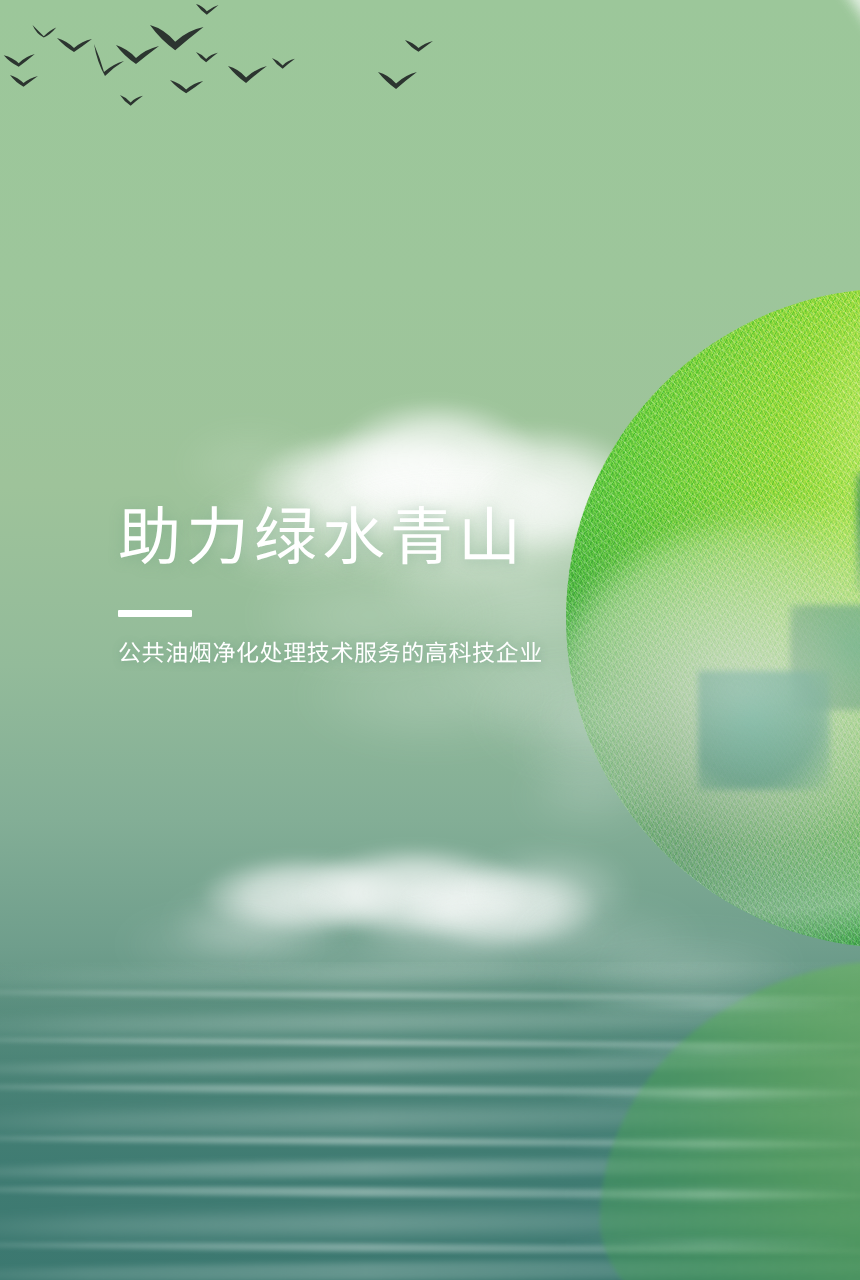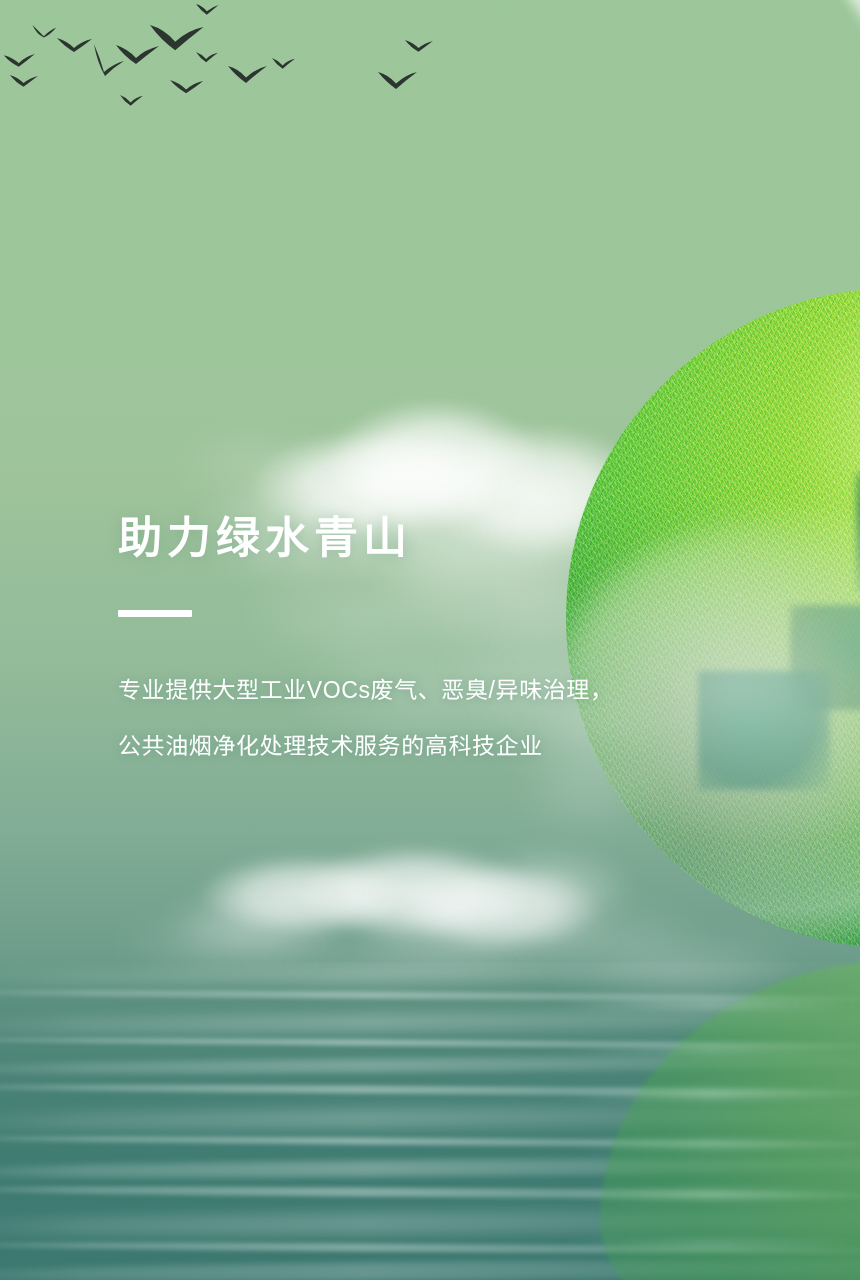--- a/index.html
+++ b/index.html
@@ -205,22 +205,22 @@
   .birds svg { display:block; width:100%; height:100%; overflow:visible; }
 
   
   .content {
     position:absolute;
     left:118px; top:494px;
     width:640px;
   }
   .headline {
     color:#ffffff;
-    font-size:44px;
-    font-weight:bold;
+    font-size:63px;
+    font-weight:normal;
     line-height:87px;
     letter-spacing:5px;
     white-space:nowrap;
     text-shadow:0 2px 14px rgba(96,150,120,0.38);
   }
   .divider {
     width:74px; height:7px;
     background:#ffffff;
     margin-top:29px;
     margin-bottom:0;
@@ -354,17 +354,16 @@
         <path d="M0 0 q8 3 13 9 q6 -6 15 -8 q-8 6 -15 12 q-8 -5 -13 -13 z" transform="translate(272,58) scale(0.82)"></path>
         <path d="M0 0 q11 3 19 12 q10 -9 22 -12 q-12 9 -22 18 q-11 -8 -19 -18 z" transform="translate(378,72) scale(0.95)"></path>
         <path d="M0 0 q9 3 15 9 q7 -6 16 -8 q-8 6 -16 12 q-9 -5 -15 -13 z" transform="translate(405,40) scale(0.9)"></path>
       </g>
     </svg>
   </div>
 
   <div class="content">
     <div class="headline">助力绿水青山</div>
     <div class="divider"></div>
-    <div class="subtitle">专业提供大型工业VOCs废气、恶臭/异味治理，</div>
     <div class="subtitle" style="margin-top:16px;">公共油烟净化处理技术服务的高科技企业</div>
   </div>
 
 </div>
 
 </body></html>

